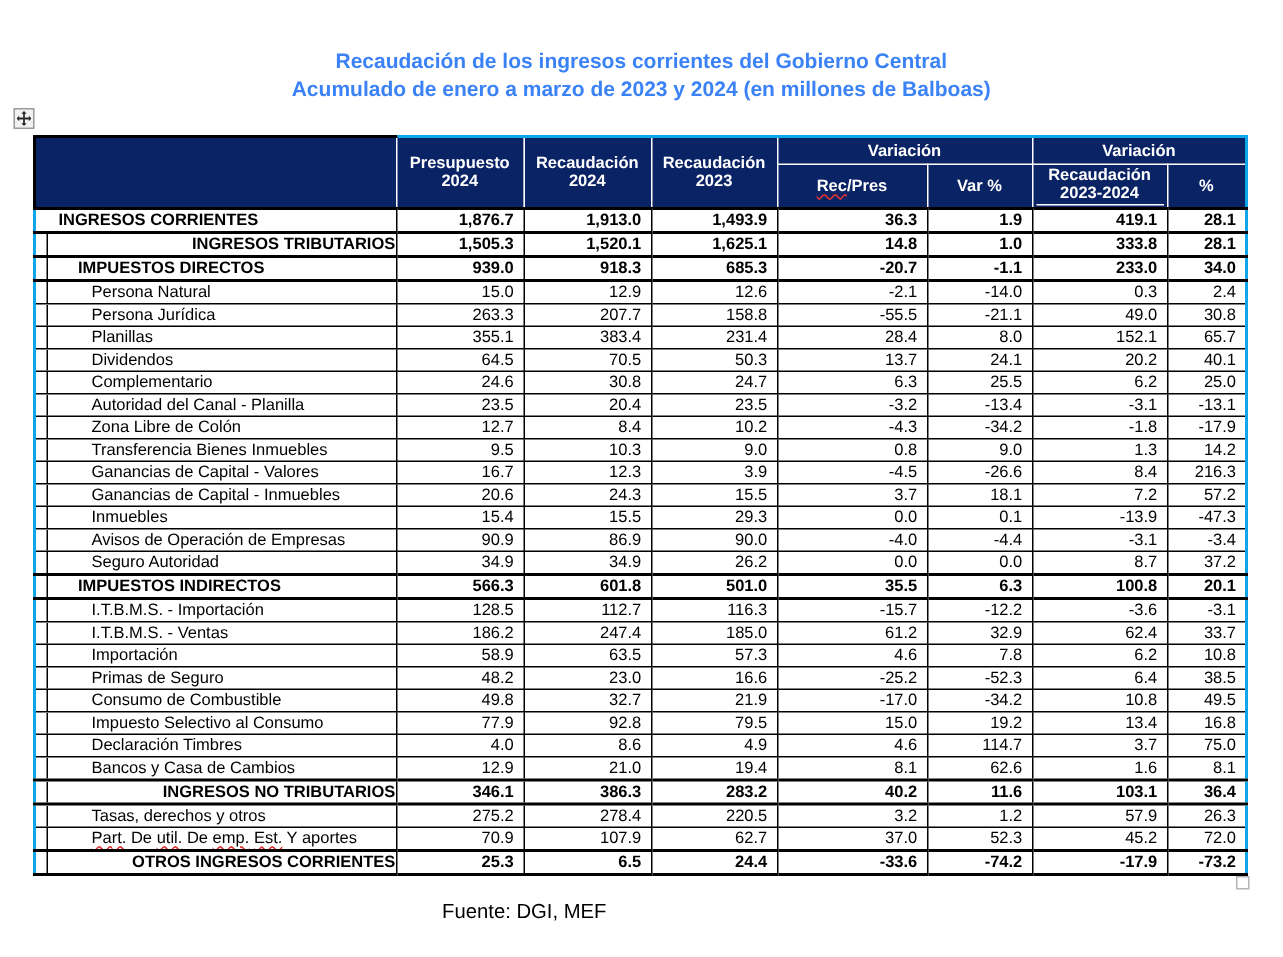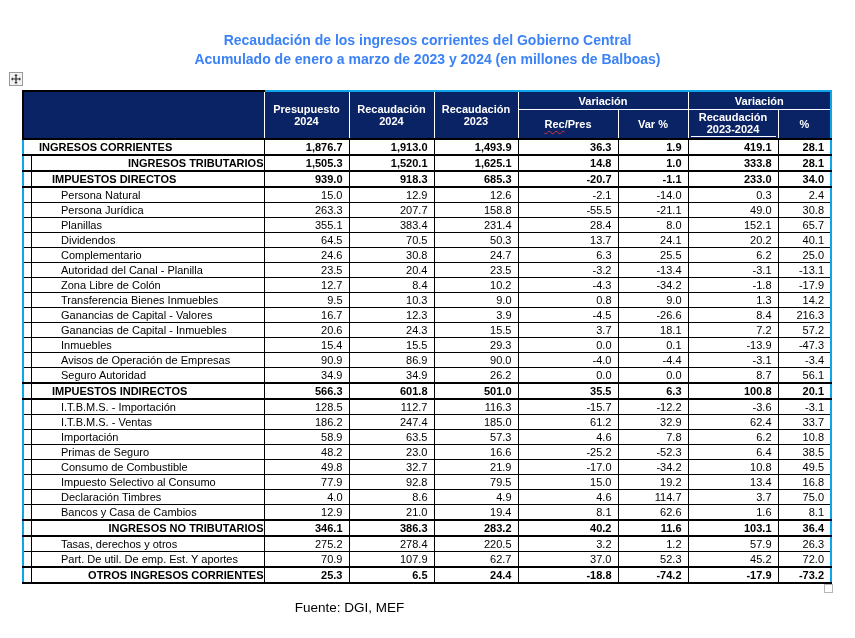--- a/index.html
+++ b/index.html
@@ -235,21 +235,21 @@
             <td class="num">-3.4</td>
           </tr>
           <tr>
             <td class="lbl lvl3 rl">Seguro Autoridad</td>
             <td class="num">34.9</td>
             <td class="num">34.9</td>
             <td class="num">26.2</td>
             <td class="num">0.0</td>
             <td class="num">0.0</td>
             <td class="num">8.7</td>
-            <td class="num">56.1</td>
+            <td class="num">37.2</td>
           </tr>
           <tr class="bold">
             <td class="lbl lvl2 rl">IMPUESTOS INDIRECTOS</td>
             <td class="num">566.3</td>
             <td class="num">601.8</td>
             <td class="num">501.0</td>
             <td class="num">35.5</td>
             <td class="num">6.3</td>
             <td class="num">100.8</td>
             <td class="num">20.1</td>
@@ -362,21 +362,21 @@
             <td class="num">37.0</td>
             <td class="num">52.3</td>
             <td class="num">45.2</td>
             <td class="num">72.0</td>
           </tr>
           <tr class="bold">
             <td class="lbl lvl1 rl">OTROS INGRESOS CORRIENTES</td>
             <td class="num">25.3</td>
             <td class="num">6.5</td>
             <td class="num">24.4</td>
-            <td class="num">-18.8</td>
+            <td class="num">-33.6</td>
             <td class="num">-74.2</td>
             <td class="num">-17.9</td>
             <td class="num">-73.2</td>
           </tr>
         </tbody>
     </table>
   </div>
 
   <div class="resize-handle">
     <span></span>

